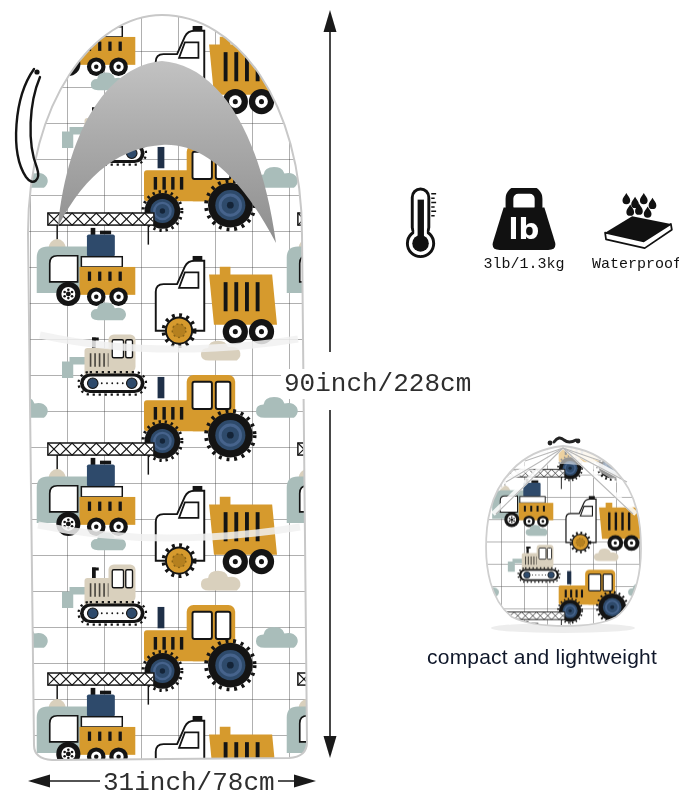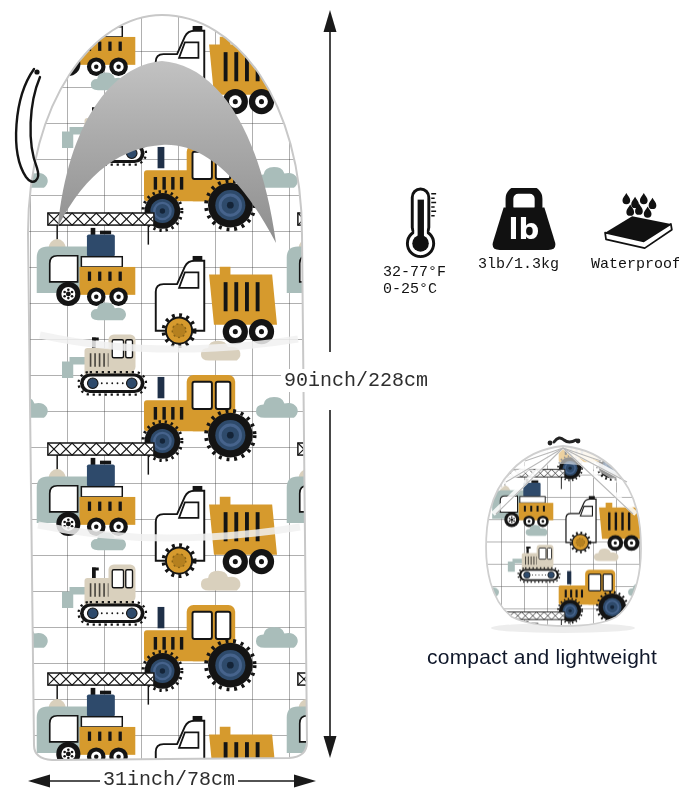--- a/index.html
+++ b/index.html
@@ -2,22 +2,22 @@
 <html><head>
 <meta charset="utf-8">
 <style>
   html,body{margin:0;padding:0;}
   body{
     width:679px;height:791px;position:relative;background:#ffffff;overflow:hidden;
     font-family:"Liberation Sans", sans-serif;
   }
   .abs{position:absolute;}
   .mono{font-family:"Liberation Mono", monospace;color:#141414;}
-  .dim-label{font-size:20px;color:#2e2e2e;white-space:nowrap;background:#fff;padding:0 3px;}
-  .feature{position:absolute;color:#111;}
+  .dim-label{font-size:26px;color:#2e2e2e;white-space:nowrap;background:#fff;padding:0 3px;}
+  .feature{position:absolute;text-align:center;color:#111;}
   .feature .cap{font-size:15px;line-height:17px;white-space:nowrap;margin-top:4px;}
   .caption{
     position:absolute;left:409px;top:645px;width:266px;text-align:center;
     font-size:21px;color:#0f172a;letter-spacing:0.2px;
   }
   svg{display:block;}
 </style>
 </head>
 <body>
 
@@ -212,24 +212,20 @@
 
 <div class="feature mono" style="left:383px;top:186px;width:78px;">
   <svg width="42" height="74" viewBox="0 0 42 76" style="margin:0 auto;">
     <rect x="11" y="3" width="17" height="48" rx="8.5" fill="#fff" stroke="#111" stroke-width="3"></rect>
     <circle cx="19.5" cy="59" r="13.5" fill="#fff" stroke="#111" stroke-width="3"></circle>
     <rect x="13" y="42" width="13" height="12" fill="#fff"></rect>
     <rect x="16.5" y="14" width="6.5" height="38" fill="#111"></rect>
     <circle cx="19.5" cy="59" r="8.5" fill="#111"></circle>
     <path d="M30.5 8 h5 M30.5 12.5 h3.5 M30.5 17 h5 M30.5 21.5 h3.5 M30.5 26 h5 M30.5 30.5 h3.5" stroke="#111" stroke-width="1.6"></path>
   </svg>
-  <div class="cap">
-    <span>32-77°F</span><br>
-    <span>0-25°C</span>
-  </div>
 </div>
 
 <div class="feature mono" style="left:478px;top:188px;width:92px;">
   <svg width="74" height="64" viewBox="0 0 74 66" style="margin:0 auto;">
     <rect x="22" y="2" width="30" height="26" rx="9" fill="none" stroke="#111" stroke-width="8"></rect>
     <path d="M16 20 H58 L69 56 Q71 64 62 64 H12 Q3 64 5 56 Z" fill="#111"></path>
     <text x="37" y="53" text-anchor="middle" font-size="30" font-weight="bold" fill="#ffffff" font-family="DejaVu Sans, sans-serif">lb</text>
   </svg>
   <div class="cap">3lb/1.3kg</div>
 </div>

